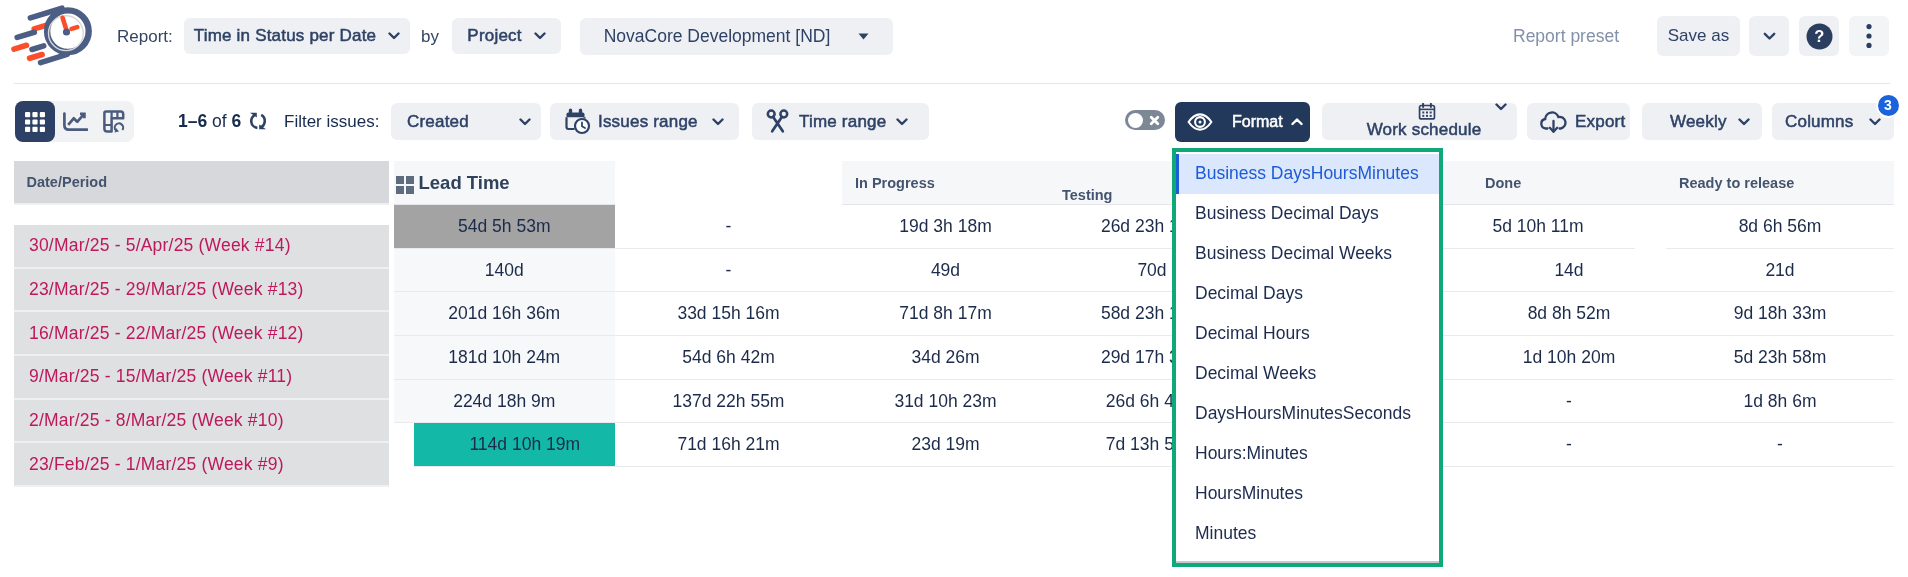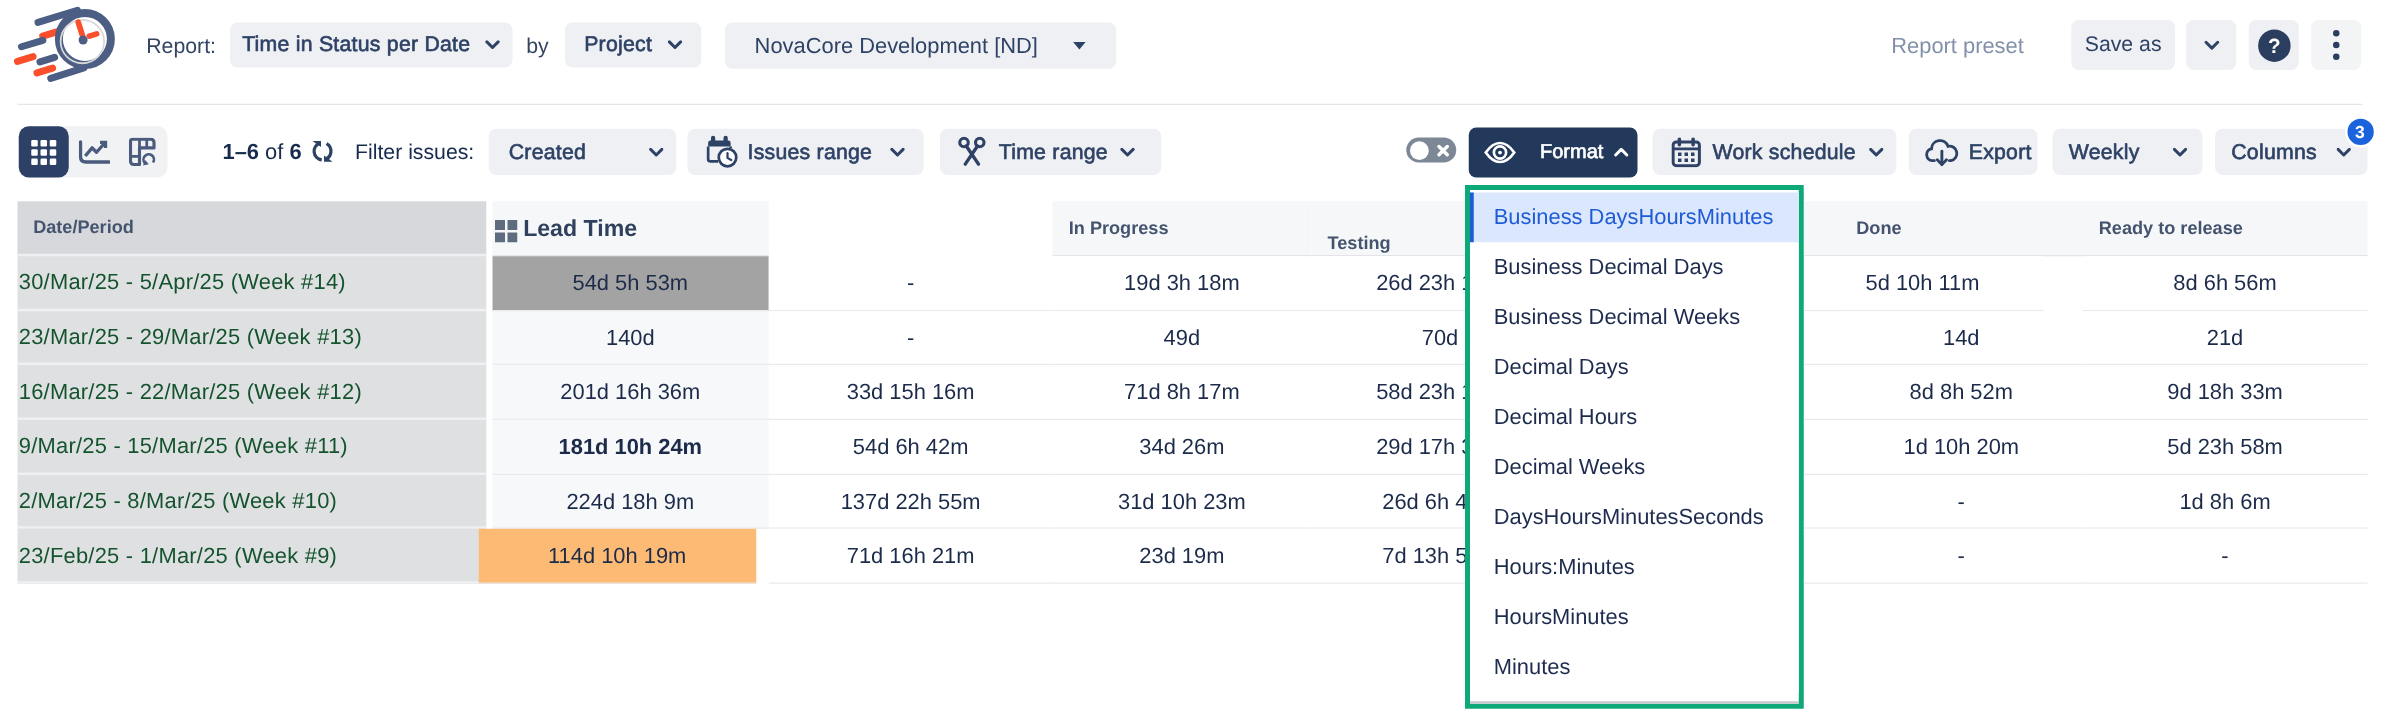--- a/index.html
+++ b/index.html
@@ -5,21 +5,21 @@
 html,body{width:1908px;height:577px;background:#fff;font-family:"Liberation Sans",sans-serif;overflow:hidden;}
 #page{position:relative;width:1908px;height:577px;background:#fff;}
 .abs{position:absolute;}
 .btn{position:absolute;display:flex;align-items:center;justify-content:center;background:#eff0f3;border-radius:6px;color:#2e4266;font-weight:500;-webkit-text-stroke:0.5px #2e4266;letter-spacing:0.2px;font-size:17px;}
 .lbl{position:absolute;display:flex;align-items:center;color:#344563;font-size:17px;}
 .chev{display:inline-block;}
 
 #tbl{position:absolute;left:14px;top:161px;width:1880px;height:306px;}
 .hcell{position:absolute;background:#f6f7f9;border-bottom:1px solid #e3e5e9;color:#44546f;font-size:14.5px;font-weight:700;display:flex;align-items:center;}
 .datecol-h{background:#d7d8db !important;border-bottom:2px solid #eef0f1;}
-.dcell{position:absolute;background:#dfe0e2;border-bottom:2px solid #eef0f1;color:#14532d;font-size:17.5px;letter-spacing:0.2px;display:flex;align-items:center;padding-left:1px;}
+.dcell{position:absolute;background:#dfe0e2;border-bottom:2px solid #eef0f1;color:#be185d;font-size:17.5px;letter-spacing:0.2px;display:flex;align-items:center;padding-left:15px;margin-top:20px;}
 .cell{position:absolute;background:#fff;border-bottom:1px solid #e8eaed;color:#1c2b4a;font-size:17.5px;display:flex;align-items:center;justify-content:center;white-space:nowrap;}
 .lt-ic{display:inline-flex;margin-right:5px;margin-top:5px;}
 
 #menu{position:absolute;left:1172px;top:148px;width:271px;height:419px;background:#fff;border:4px solid #0fa878;z-index:30;}
 .mi{position:relative;height:40px;display:flex;align-items:center;padding-left:19px;font-size:17.5px;color:#1d2b4e;background:#fff;}
 .mi.sel{background:#dbe7fc;color:#1e5bd6;margin-top:1.5px;}
 .mi.sel::before{content:"";position:absolute;left:0;top:0;bottom:0;width:2.5px;background:#1d5cd6;}
 #menu .scroll-end{position:absolute;left:0;right:0;bottom:0;height:2px;background:#c6c8cc;}
 </style></head>
 <body>
@@ -164,21 +164,21 @@
   <svg style="margin-left:12px;" width="26" height="20" viewBox="0 0 26 20" fill="none">
     <path d="M1.6 10 Q6.9 2.4 13 2.4 Q19.1 2.4 24.4 10 Q19.1 17.6 13 17.6 Q6.9 17.6 1.6 10 Z" stroke="#fff" stroke-width="2.1"></path>
     <circle cx="13" cy="10" r="4.9" stroke="#fff" stroke-width="2.1"></circle>
     <circle cx="13" cy="10" r="1.5" fill="#fff"></circle>
   </svg>
   <span style="margin-left:19px;font-size:16px;letter-spacing:0;">Format</span>
   <svg class="chev" style="position:absolute;right:7px;" width="12" height="8" viewBox="0 0 12 8">
         <path d="M1.5 6 L6 1.5 L10.5 6" fill="none" stroke="#fff" stroke-width="2.4" stroke-linecap="round" stroke-linejoin="round"></path>
       </svg>
 </div>
-<div class="btn" style="left:1322px;top:103px;width:195px;height:37px;justify-content:flex-start;">
+<div class="btn" style="left:1322px;top:103px;width:195px;height:37px;justify-content:flex-start;flex-direction:column;">
   <svg style="margin-left:15px;" width="24" height="24" viewBox="0 0 24 24" fill="none">
     <rect x="1.5" y="3.5" width="21" height="19" rx="2.5" stroke="#2e4266" stroke-width="2.4"></rect>
     <path d="M6.5 1.2 L6.5 5.8 M17.5 1.2 L17.5 5.8" stroke="#2e4266" stroke-width="2.8" stroke-linecap="round"></path>
     <path d="M1.5 9 L22.5 9" stroke="#2e4266" stroke-width="2.2"></path>
     <g fill="#2e4266">
           <rect x="5.4" y="12" width="2.8" height="2.8"></rect>
           <rect x="10.6" y="12" width="2.8" height="2.8"></rect>
           <rect x="15.8" y="12" width="2.8" height="2.8"></rect>
     <rect x="5.4" y="16.8" width="2.8" height="2.8"></rect>
           <rect x="10.6" y="16.8" width="2.8" height="2.8"></rect>
@@ -192,21 +192,21 @@
 </div>
 <div class="btn" style="left:1527px;top:103px;width:103px;height:37px;justify-content:flex-start;">
   <svg style="margin-left:13px;" width="28" height="24" viewBox="0 0 28 24" fill="none">
     <path d="M7.5 18.5 L5.8 18.5 A4.8 4.8 0 0 1 5.2 9 A6.8 6.8 0 0 1 18.4 7 A5.8 5.8 0 0 1 20.8 18.5 L19.5 18.5" stroke="#2e4266" stroke-width="2.3" stroke-linecap="round"></path>
     <path d="M13.5 11 L13.5 21.5" stroke="#2e4266" stroke-width="2.3" stroke-linecap="round"></path>
     <path d="M9.8 17.8 L13.5 21.7 L17.2 17.8" fill="none" stroke="#2e4266" stroke-width="2.3" stroke-linecap="round" stroke-linejoin="round"></path>
   </svg>
   <span style="margin-left:7px;">Export</span>
 </div>
 <div class="btn" style="left:1642px;top:103px;width:120px;height:37px;justify-content:flex-start;">
-  <span style="margin-left:13px;">Weekly</span>
+  <span style="margin-left:28px;">Weekly</span>
   <svg class="chev" style="position:absolute;right:12px;" width="12" height="8" viewBox="0 0 12 8">
         <path d="M1.5 1.5 L6 6 L10.5 1.5" fill="none" stroke="#2e4266" stroke-width="2.4" stroke-linecap="round" stroke-linejoin="round"></path>
       </svg>
 </div>
 <div class="btn" style="left:1772px;top:103px;width:122px;height:37px;justify-content:flex-start;">
   <span style="margin-left:13px;">Columns</span>
   <svg class="chev" style="position:absolute;right:13px;" width="12" height="8" viewBox="0 0 12 8">
         <path d="M1.5 1.5 L6 6 L10.5 1.5" fill="none" stroke="#2e4266" stroke-width="2.4" stroke-linecap="round" stroke-linejoin="round"></path>
       </svg>
 </div>
@@ -272,35 +272,35 @@
 <div class="cell" style="left:1241.0px;top:87.7px;width:217.0px;height:43.7px;"></div>
 <div class="cell" style="left:1458.0px;top:87.7px;width:194.0px;height:43.7px;">14d</div>
 <div class="cell" style="left:1652.0px;top:87.7px;width:228.0px;height:43.7px;">21d</div>
 <div class="cell" style="left:379.5px;top:131.3px;width:221.5px;height:43.7px;background:#f7f8f9;">201d 16h 36m</div>
 <div class="cell" style="left:601.0px;top:131.3px;width:227.0px;height:43.7px;">33d 15h 16m</div>
 <div class="cell" style="left:828.0px;top:131.3px;width:207.0px;height:43.7px;">71d 8h 17m</div>
 <div class="cell" style="left:1035.0px;top:131.3px;width:206.0px;height:43.7px;">58d 23h 16m</div>
 <div class="cell" style="left:1241.0px;top:131.3px;width:217.0px;height:43.7px;"></div>
 <div class="cell" style="left:1458.0px;top:131.3px;width:194.0px;height:43.7px;">8d 8h 52m</div>
 <div class="cell" style="left:1652.0px;top:131.3px;width:228.0px;height:43.7px;">9d 18h 33m</div>
-<div class="cell" style="left:379.5px;top:175.0px;width:221.5px;height:43.7px;background:#f7f8f9;font-weight:bold;">181d 10h 24m</div>
+<div class="cell" style="left:379.5px;top:175.0px;width:221.5px;height:43.7px;background:#f7f8f9;">181d 10h 24m</div>
 <div class="cell" style="left:601.0px;top:175.0px;width:227.0px;height:43.7px;">54d 6h 42m</div>
 <div class="cell" style="left:828.0px;top:175.0px;width:207.0px;height:43.7px;">34d 26m</div>
 <div class="cell" style="left:1035.0px;top:175.0px;width:206.0px;height:43.7px;">29d 17h 31m</div>
 <div class="cell" style="left:1241.0px;top:175.0px;width:217.0px;height:43.7px;"></div>
 <div class="cell" style="left:1458.0px;top:175.0px;width:194.0px;height:43.7px;">1d 10h 20m</div>
 <div class="cell" style="left:1652.0px;top:175.0px;width:228.0px;height:43.7px;">5d 23h 58m</div>
 <div class="cell" style="left:379.5px;top:218.7px;width:221.5px;height:43.7px;background:#f7f8f9;">224d 18h 9m</div>
 <div class="cell" style="left:601.0px;top:218.7px;width:227.0px;height:43.7px;">137d 22h 55m</div>
 <div class="cell" style="left:828.0px;top:218.7px;width:207.0px;height:43.7px;">31d 10h 23m</div>
 <div class="cell" style="left:1035.0px;top:218.7px;width:206.0px;height:43.7px;">26d 6h 44m</div>
 <div class="cell" style="left:1241.0px;top:218.7px;width:217.0px;height:43.7px;"></div>
 <div class="cell" style="left:1458.0px;top:218.7px;width:194.0px;height:43.7px;">-</div>
 <div class="cell" style="left:1652.0px;top:218.7px;width:228.0px;height:43.7px;">1d 8h 6m</div>
-<div class="cell" style="left:369px;top:262.3px;width:221.5px;height:43.7px;background:#fdba74;">114d 10h 19m</div>
+<div class="cell" style="left:400px;top:262.3px;width:221.5px;height:43.7px;background:#14b8a6;">114d 10h 19m</div>
 <div class="cell" style="left:601.0px;top:262.3px;width:227.0px;height:43.7px;">71d 16h 21m</div>
 <div class="cell" style="left:828.0px;top:262.3px;width:207.0px;height:43.7px;">23d 19m</div>
 <div class="cell" style="left:1035.0px;top:262.3px;width:206.0px;height:43.7px;">7d 13h 51m</div>
 <div class="cell" style="left:1241.0px;top:262.3px;width:217.0px;height:43.7px;"></div>
 <div class="cell" style="left:1458.0px;top:262.3px;width:194.0px;height:43.7px;">-</div>
 <div class="cell" style="left:1652.0px;top:262.3px;width:228.0px;height:43.7px;">-</div>
 </div>
 
 <div id="menu">
 <div class="mi sel">Business DaysHoursMinutes</div>

